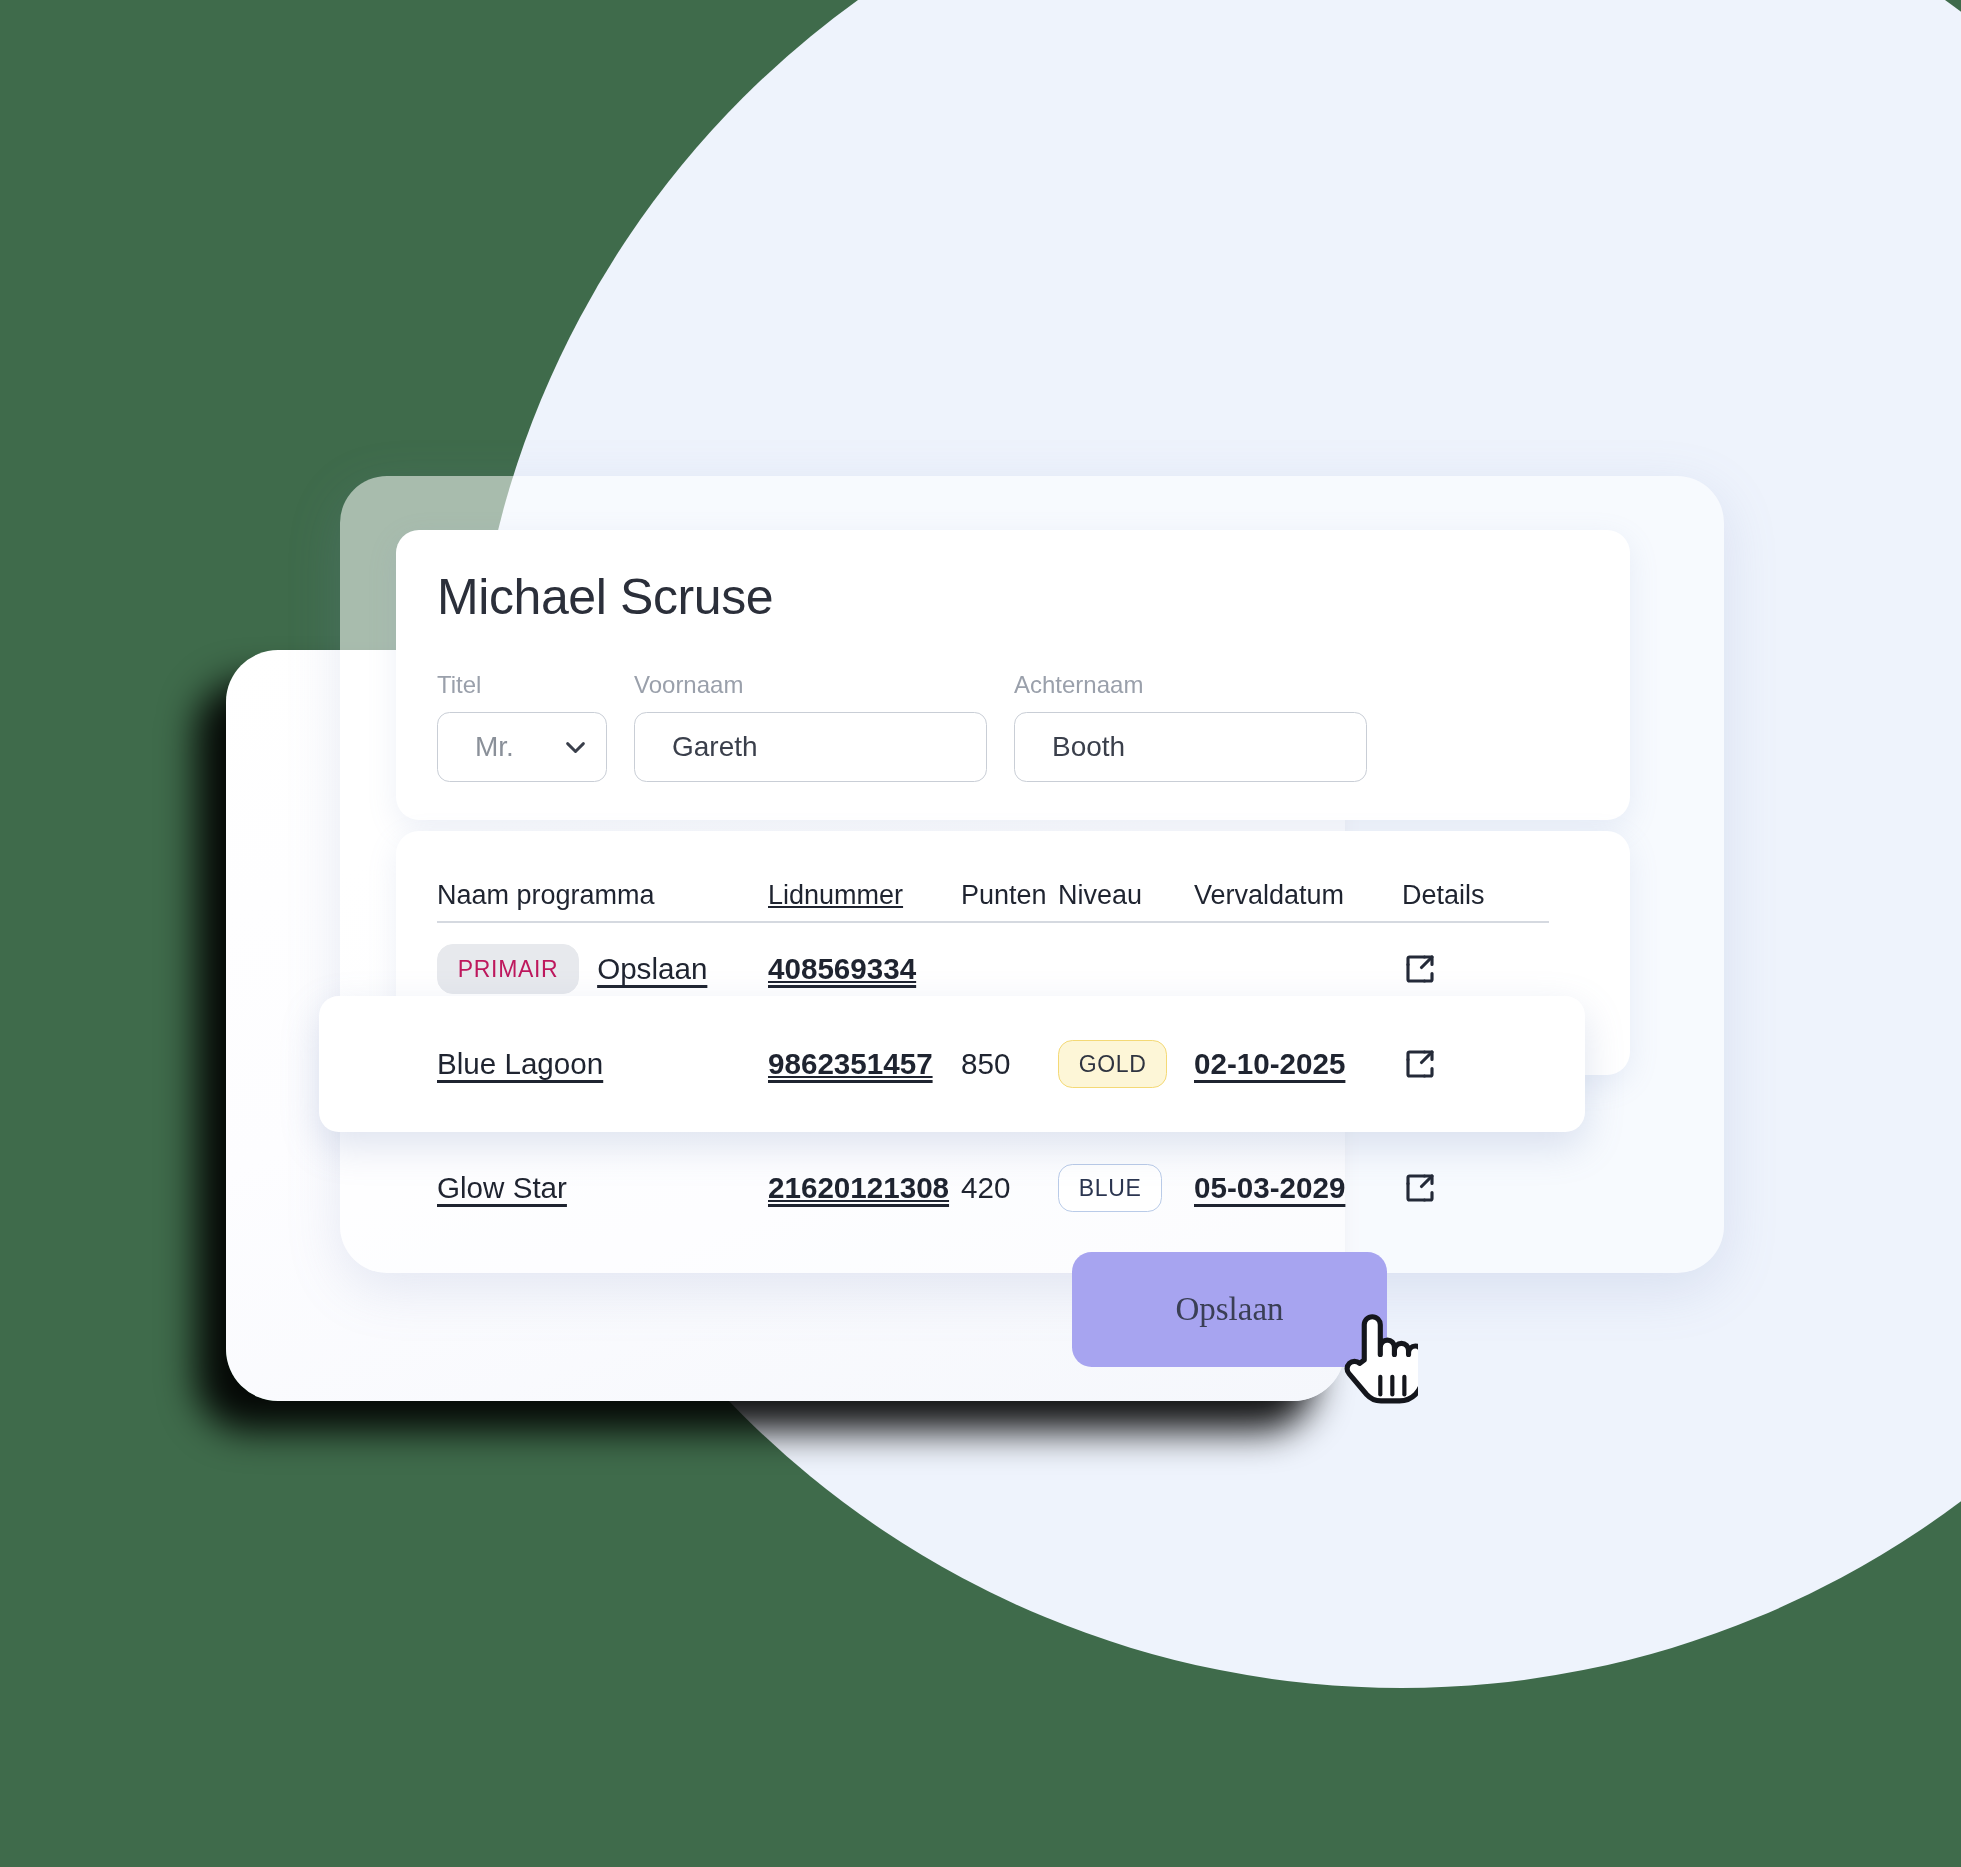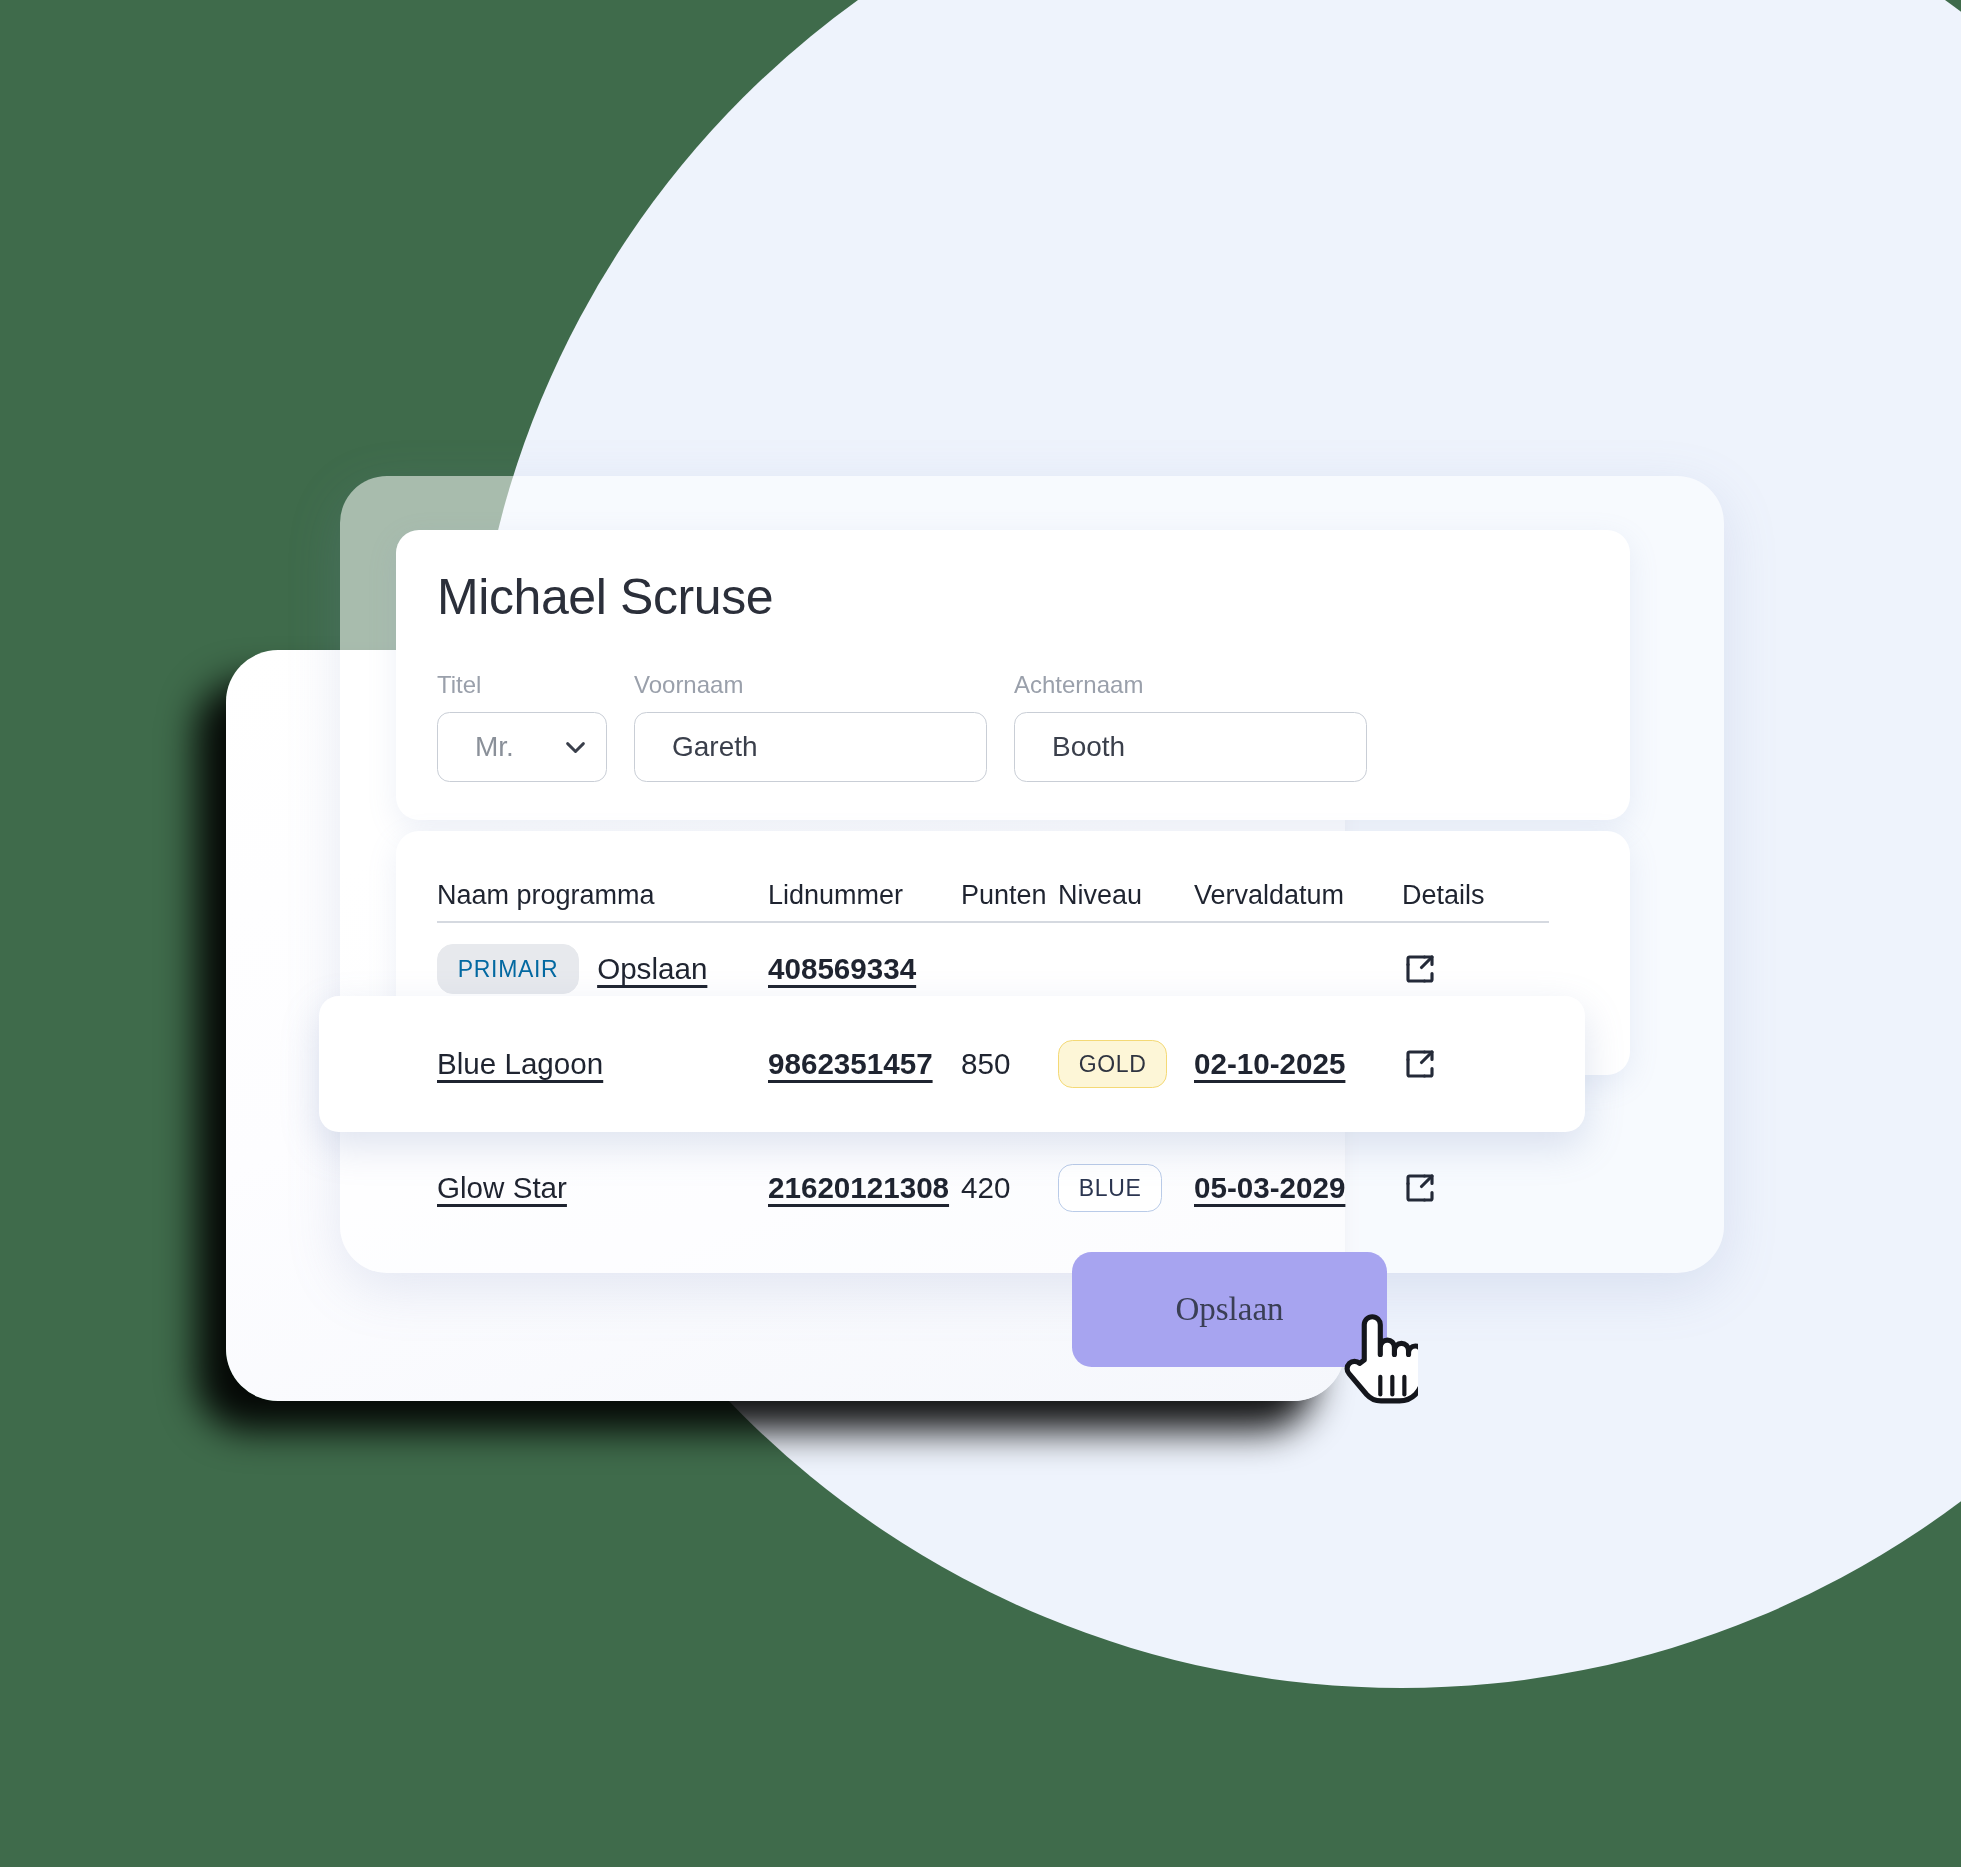--- a/index.html
+++ b/index.html
@@ -160,21 +160,21 @@
     position: absolute;
     left: 41px;
     top: 90px;
     width: 1112px;
     height: 1.8px;
     background: #d5d9e0;
   }
 
   
   .c-prog   { width: 331px; }
-  .c-num    { width: 193px; }
+  .c-num    { width: 193px; text-decoration: underline; }
   .c-pts    { width: 97px; }
   .c-lvl    { width: 136px; }
   .c-date   { width: 208px; }
   .c-det    { width: 125px; }
 
   .tbl-head .c-prog { padding-left: 0; }
   .tbl-head .c-num  { text-align: left; }
   .tbl-head .c-pts  { text-align: left; margin-top: 7px; }
   .tbl-head .c-lvl  { text-align: left; }
   .tbl-head .c-date { text-align: left; }
@@ -203,21 +203,21 @@
     align-items: center;
     justify-content: center;
     height: 45px;
     padding: 0 19.7px;
     border-radius: 12.5px;
     font-size: 23px;
     letter-spacing: 0.7px;
   }
   .badge.primair {
     background: #e7e9ed;
-    color: #0369a1;
+    color: #be185d;
     border: 0.9px solid #e7e9ed;
     border-radius: 16px;
     height: 50px;
   }
   .badge.gold {
     background: #fdf6d7;
     border: 1.8px solid #f4d976;
     color: #2f3440;
     border-radius: 14.3px;
     height: 48px;

